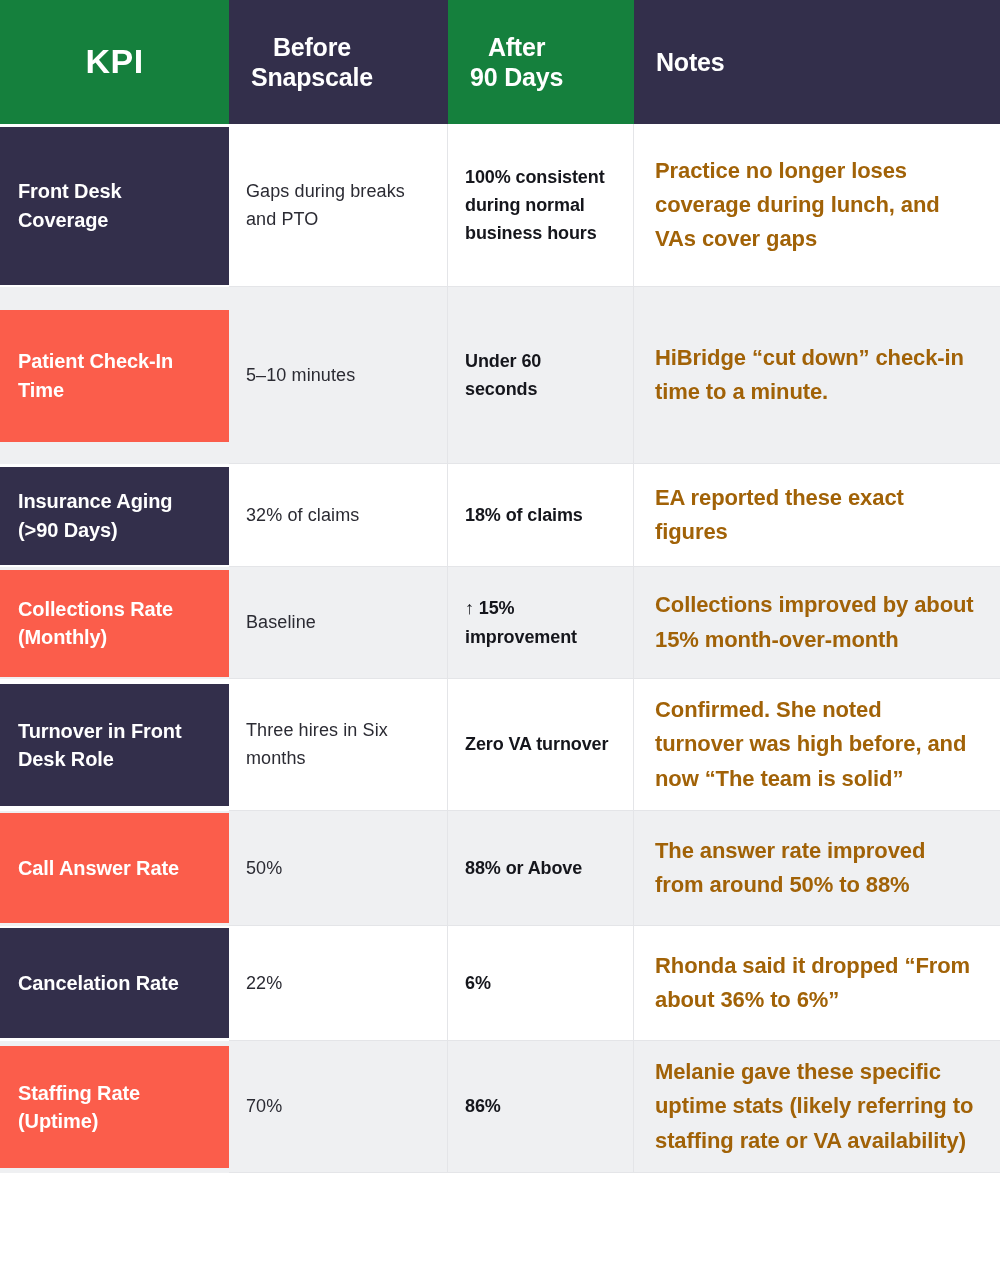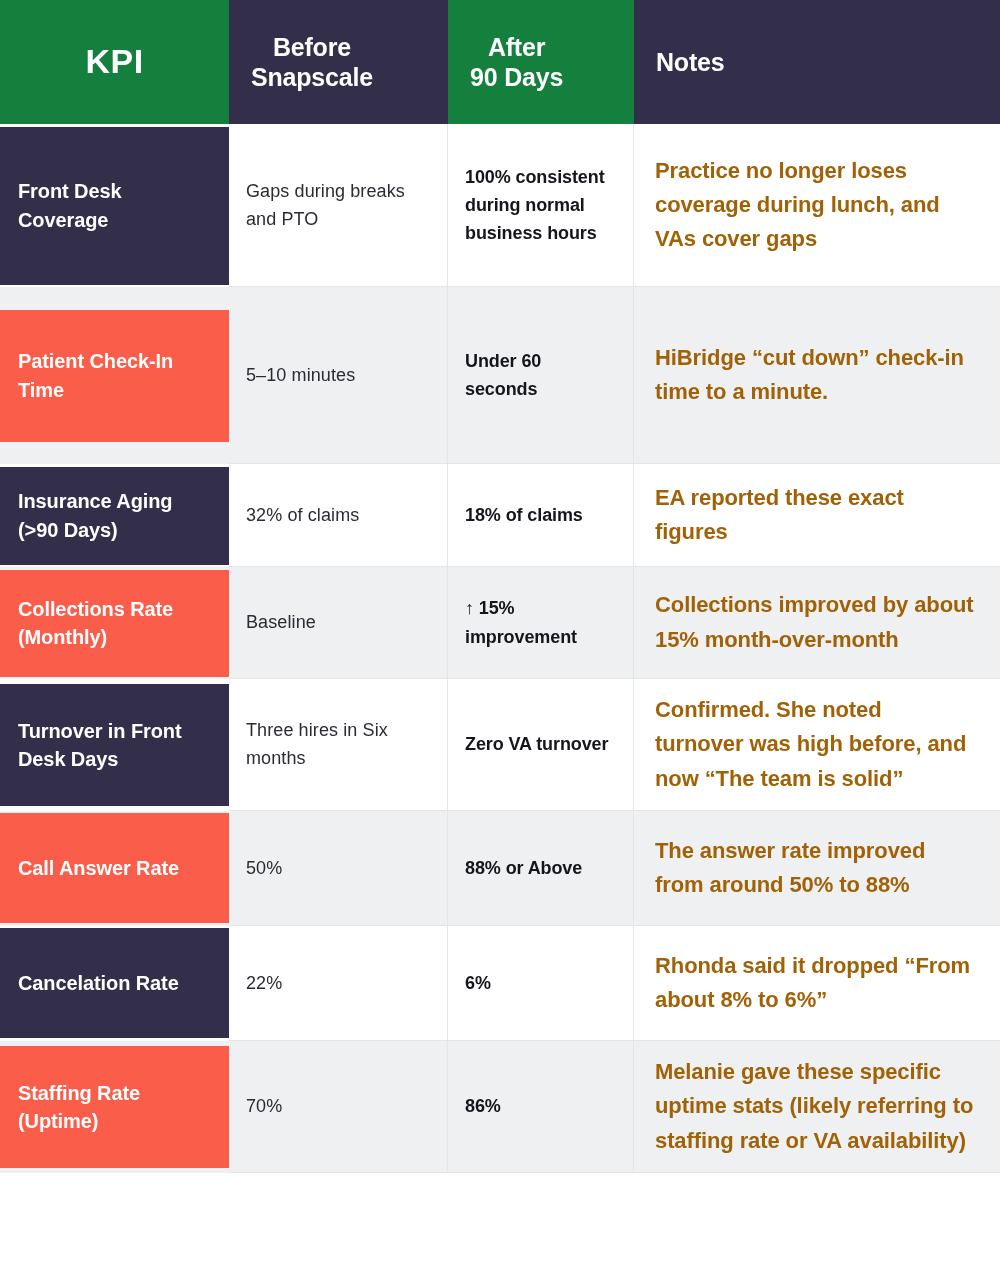--- a/index.html
+++ b/index.html
@@ -219,21 +219,21 @@
           </div>
         </td>
         <td class="last notes-cell">
           <div class="cell-inner">
             <div class="notes-text">Collections improved by about 15% month-over-month</div>
           </div>
         </td>
       </tr>
       <tr class="plain" style="height: 127px;">
         <td class="kpi-cell">
-          <div class="kpi-block navy" style="height: 122px;">Turnover in Front Desk Days</div>
+          <div class="kpi-block navy" style="height: 122px;">Turnover in Front Desk Role</div>
         </td>
         <td>
           <div class="cell-inner">
             <div class="before-text">Three hires in Six months</div>
           </div>
         </td>
         <td>
           <div class="cell-inner">
             <div class="after-text">Zero VA turnover</div>
           </div>
@@ -273,21 +273,21 @@
             <div class="before-text">22%</div>
           </div>
         </td>
         <td>
           <div class="cell-inner">
             <div class="after-text">6%</div>
           </div>
         </td>
         <td class="last notes-cell">
           <div class="cell-inner">
-            <div class="notes-text">Rhonda said it dropped “From about 8% to 6%”</div>
+            <div class="notes-text">Rhonda said it dropped “From about 36% to 6%”</div>
           </div>
         </td>
       </tr>
       <tr class="stripe" style="height: 127px;">
         <td class="kpi-cell">
           <div class="kpi-block orange" style="height: 122px;">Staffing Rate (Uptime)</div>
         </td>
         <td>
           <div class="cell-inner">
             <div class="before-text">70%</div>

